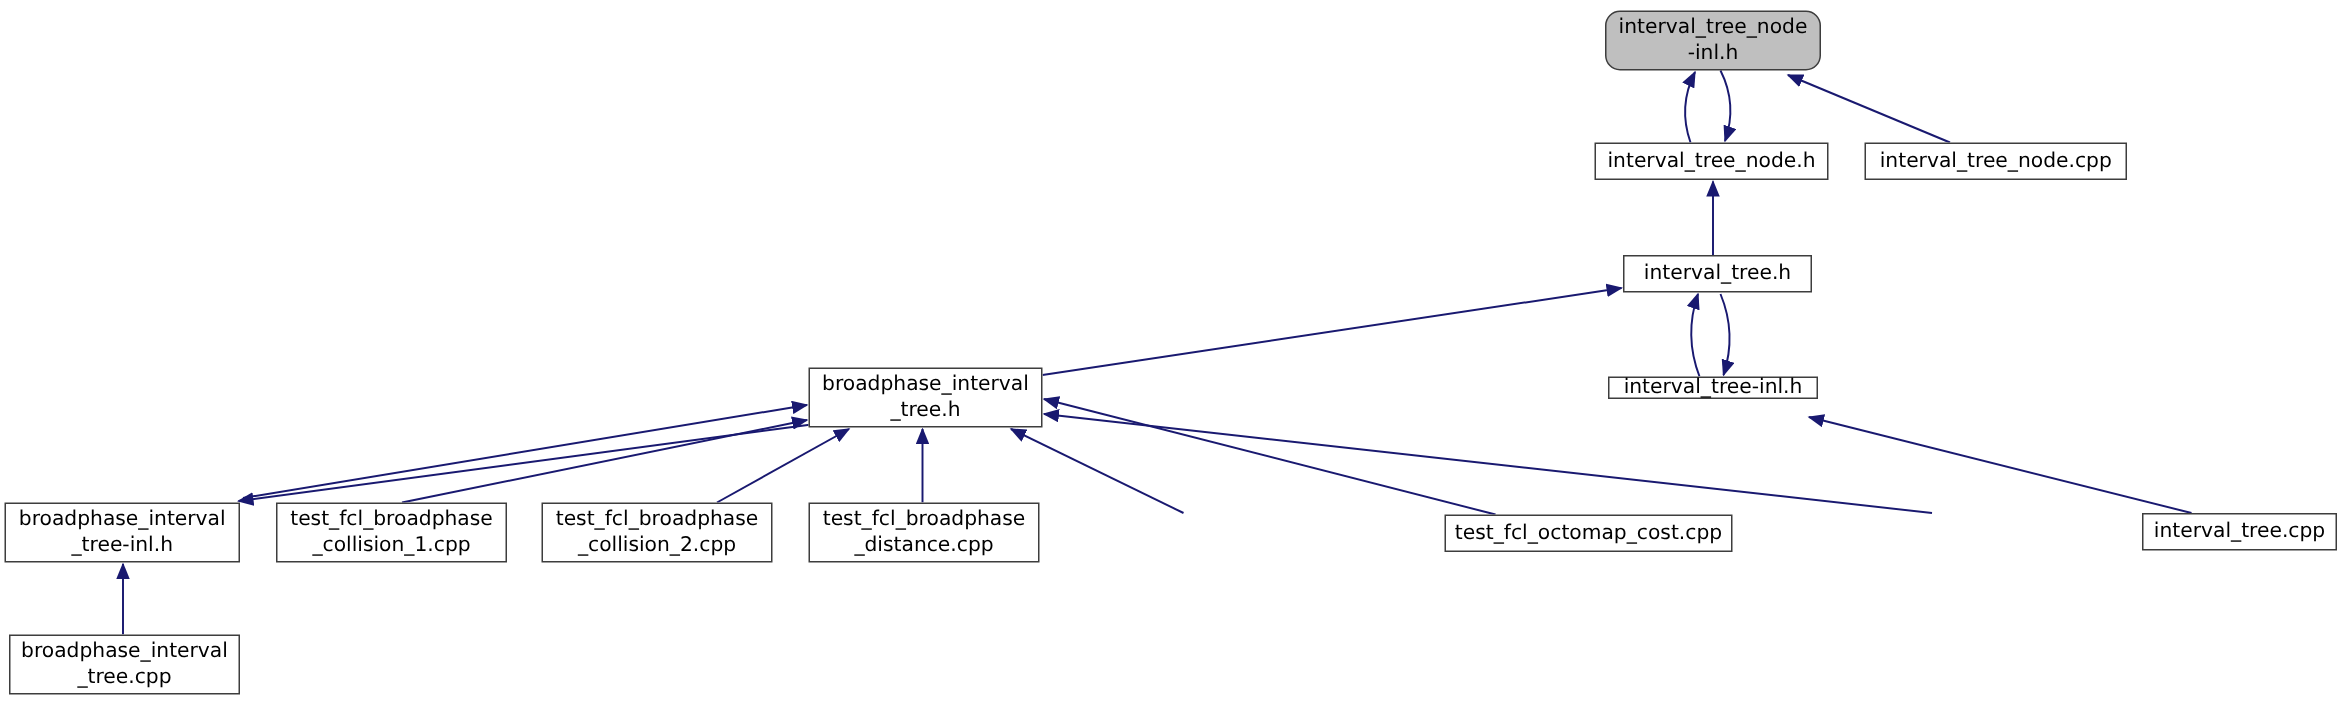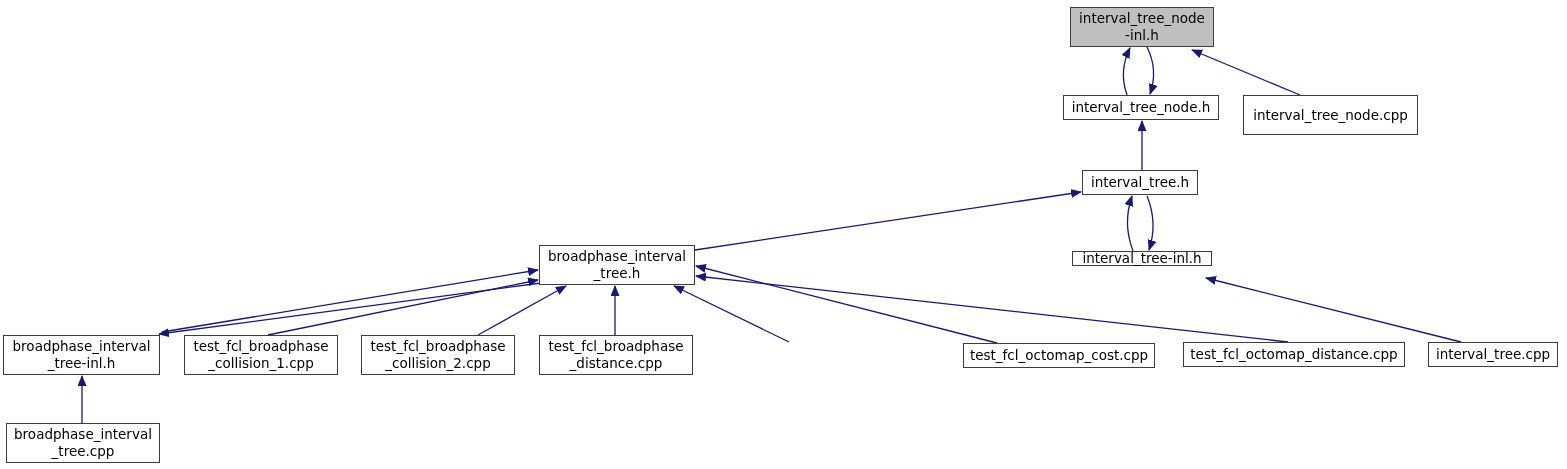--- a/index.html
+++ b/index.html
@@ -68,31 +68,31 @@
         <path class="edge" d="M268,335 L538,280" stroke="#191970" marker-end="url(#arrowhead)"></path>
         <path class="edge" d="M478,335 L566,286" stroke="#191970" marker-end="url(#arrowhead)"></path>
         <path class="edge" d="M615,335 L615,286" stroke="#191970" marker-end="url(#arrowhead)"></path>
         <path class="edge" d="M789,342 L674,286" stroke="#191970" marker-end="url(#arrowhead)"></path>
         <path class="edge" d="M997,343 L696,266" stroke="#191970" marker-end="url(#arrowhead)"></path>
         <path class="edge" d="M1288,342 L696,276" stroke="#191970" marker-end="url(#arrowhead)"></path>
         <path class="edge" d="M82,423 L82,376" stroke="#191970" marker-end="url(#arrowhead)"></path>
       </g>
   </svg>
   <div class="nodes-layer">
-      <div class="node root" style="left: 1070px; top: 7px; width: 144px; height: 40px; border-color: rgb(61, 61, 61); color: rgb(0, 0, 0); background: rgb(191, 191, 191);">
+      <div class="node root" style="left: 1070px; top: 7px; width: 144px; height: 40px; border-color: rgb(61, 61, 61); color: rgb(0, 0, 0); background: rgb(191, 191, 191); border-radius: 10px;">
         <span class="line">interval_tree_node</span>
         <span class="line">-inl.h</span>
       </div>
       <div class="node" style="left: 1063px; top: 95px; width: 156px; height: 25px; border-color: rgb(61, 61, 61); color: rgb(0, 0, 0); background: rgb(255, 255, 255);">
         <span class="line">interval_tree_node.h</span>
       </div>
-      <div class="node" style="left: 1243px; top: 95px; width: 175px; height: 40px; border-color: rgb(61, 61, 61); color: rgb(0, 0, 0); background: rgb(255, 255, 255);">
+      <div class="node" style="left: 1243px; top: 95px; width: 175px; height: 25px; border-color: rgb(61, 61, 61); color: rgb(0, 0, 0); background: rgb(255, 255, 255);">
         <span class="line">interval_tree_node.cpp</span>
       </div>
-      <div class="node" style="left: 1082px; top: 170px; width: 116px; height: 25px; border-color: rgb(61, 61, 61); color: rgb(0, 0, 0); background: rgb(255, 255, 255);">
+      <div class="node" style="left: 1082px; top: 170px; width: 126px; height: 25px; border-color: rgb(61, 61, 61); color: rgb(0, 0, 0); background: rgb(255, 255, 255);">
         <span class="line">interval_tree.h</span>
       </div>
       <div class="node" style="left: 1072px; top: 251px; width: 140px; height: 15px; border-color: rgb(61, 61, 61); color: rgb(0, 0, 0); background: rgb(255, 255, 255);">
         <span class="line">interval_tree-inl.h</span>
       </div>
       <div class="node" style="left: 539px; top: 245px; width: 156px; height: 40px; border-color: rgb(61, 61, 61); color: rgb(0, 0, 0); background: rgb(255, 255, 255);">
         <span class="line">broadphase_interval</span>
         <span class="line">_tree.h</span>
       </div>
       <div class="node" style="left: 3px; top: 335px; width: 157px; height: 40px; border-color: rgb(61, 61, 61); color: rgb(0, 0, 0); background: rgb(255, 255, 255);">
@@ -107,23 +107,20 @@
         <span class="line">test_fcl_broadphase</span>
         <span class="line">_collision_2.cpp</span>
       </div>
       <div class="node" style="left: 539px; top: 335px; width: 154px; height: 40px; border-color: rgb(61, 61, 61); color: rgb(0, 0, 0); background: rgb(255, 255, 255);">
         <span class="line">test_fcl_broadphase</span>
         <span class="line">_distance.cpp</span>
       </div>
       <div class="node" style="left: 963px; top: 343px; width: 192px; height: 25px; border-color: rgb(61, 61, 61); color: rgb(0, 0, 0); background: rgb(255, 255, 255);">
         <span class="line">test_fcl_octomap_cost.cpp</span>
       </div>
-      <div class="node" style="left: 1183px; top: 342px; width: 222px; height: 25px; border-color: rgb(61, 61, 61); color: rgb(0, 0, 0); background: rgb(255, 255, 255);">
-        <span class="line">test_fcl_octomap_distance.cpp</span>
-      </div>
       <div class="node" style="left: 1428px; top: 342px; width: 130px; height: 25px; border-color: rgb(61, 61, 61); color: rgb(0, 0, 0); background: rgb(255, 255, 255);">
         <span class="line">interval_tree.cpp</span>
       </div>
       <div class="node" style="left: 6px; top: 423px; width: 154px; height: 40px; border-color: rgb(61, 61, 61); color: rgb(0, 0, 0); background: rgb(255, 255, 255);">
         <span class="line">broadphase_interval</span>
         <span class="line">_tree.cpp</span>
       </div>
     </div>
 </div>
 

